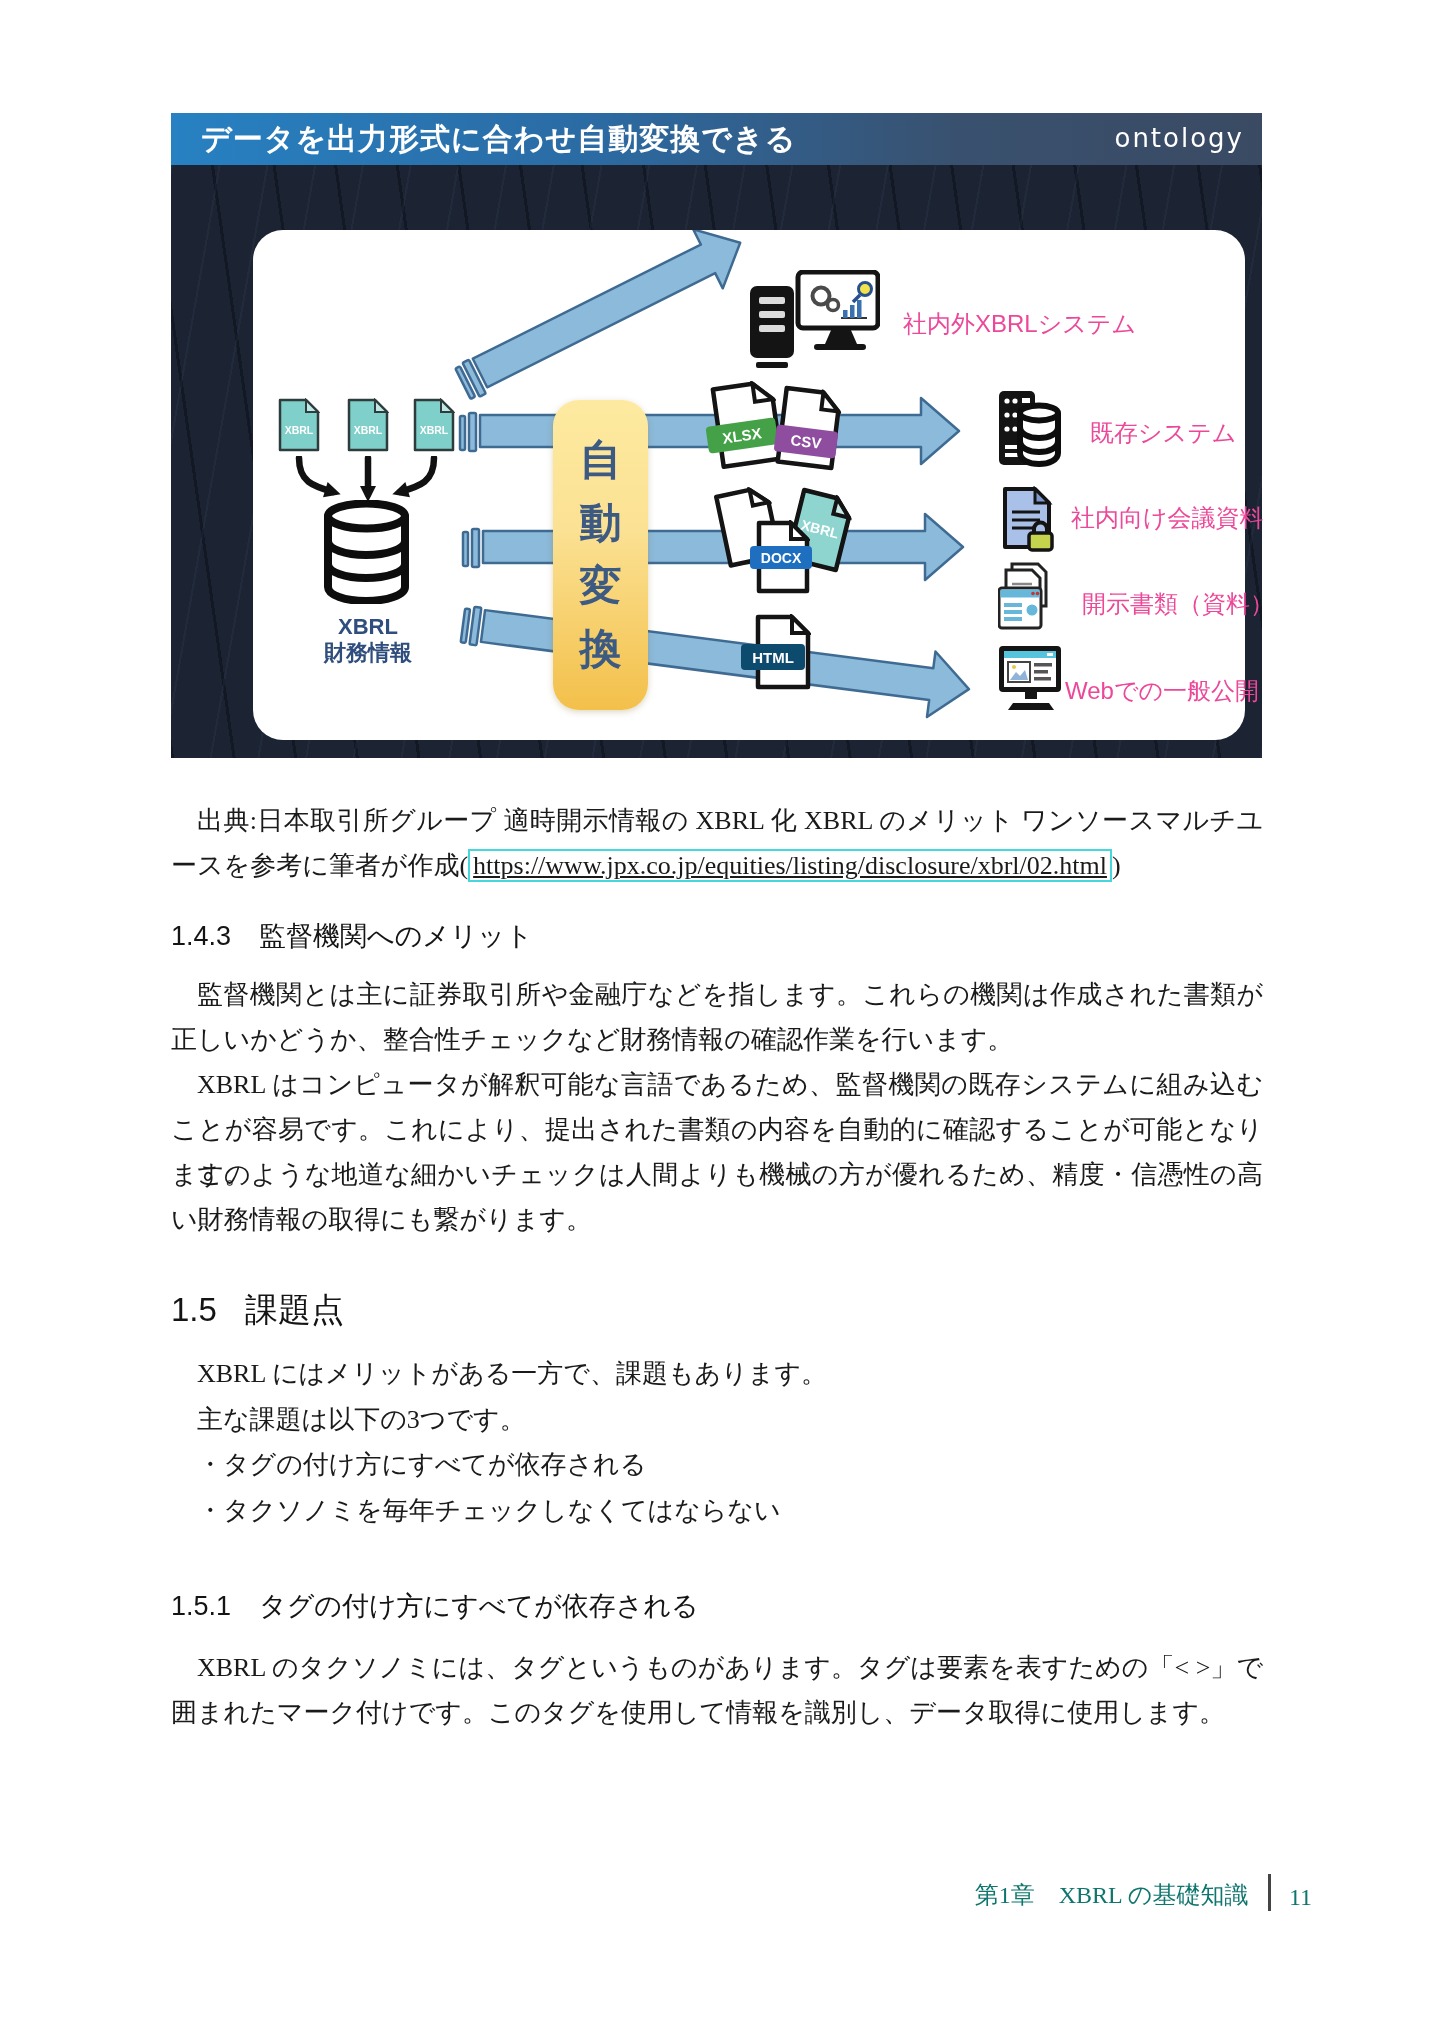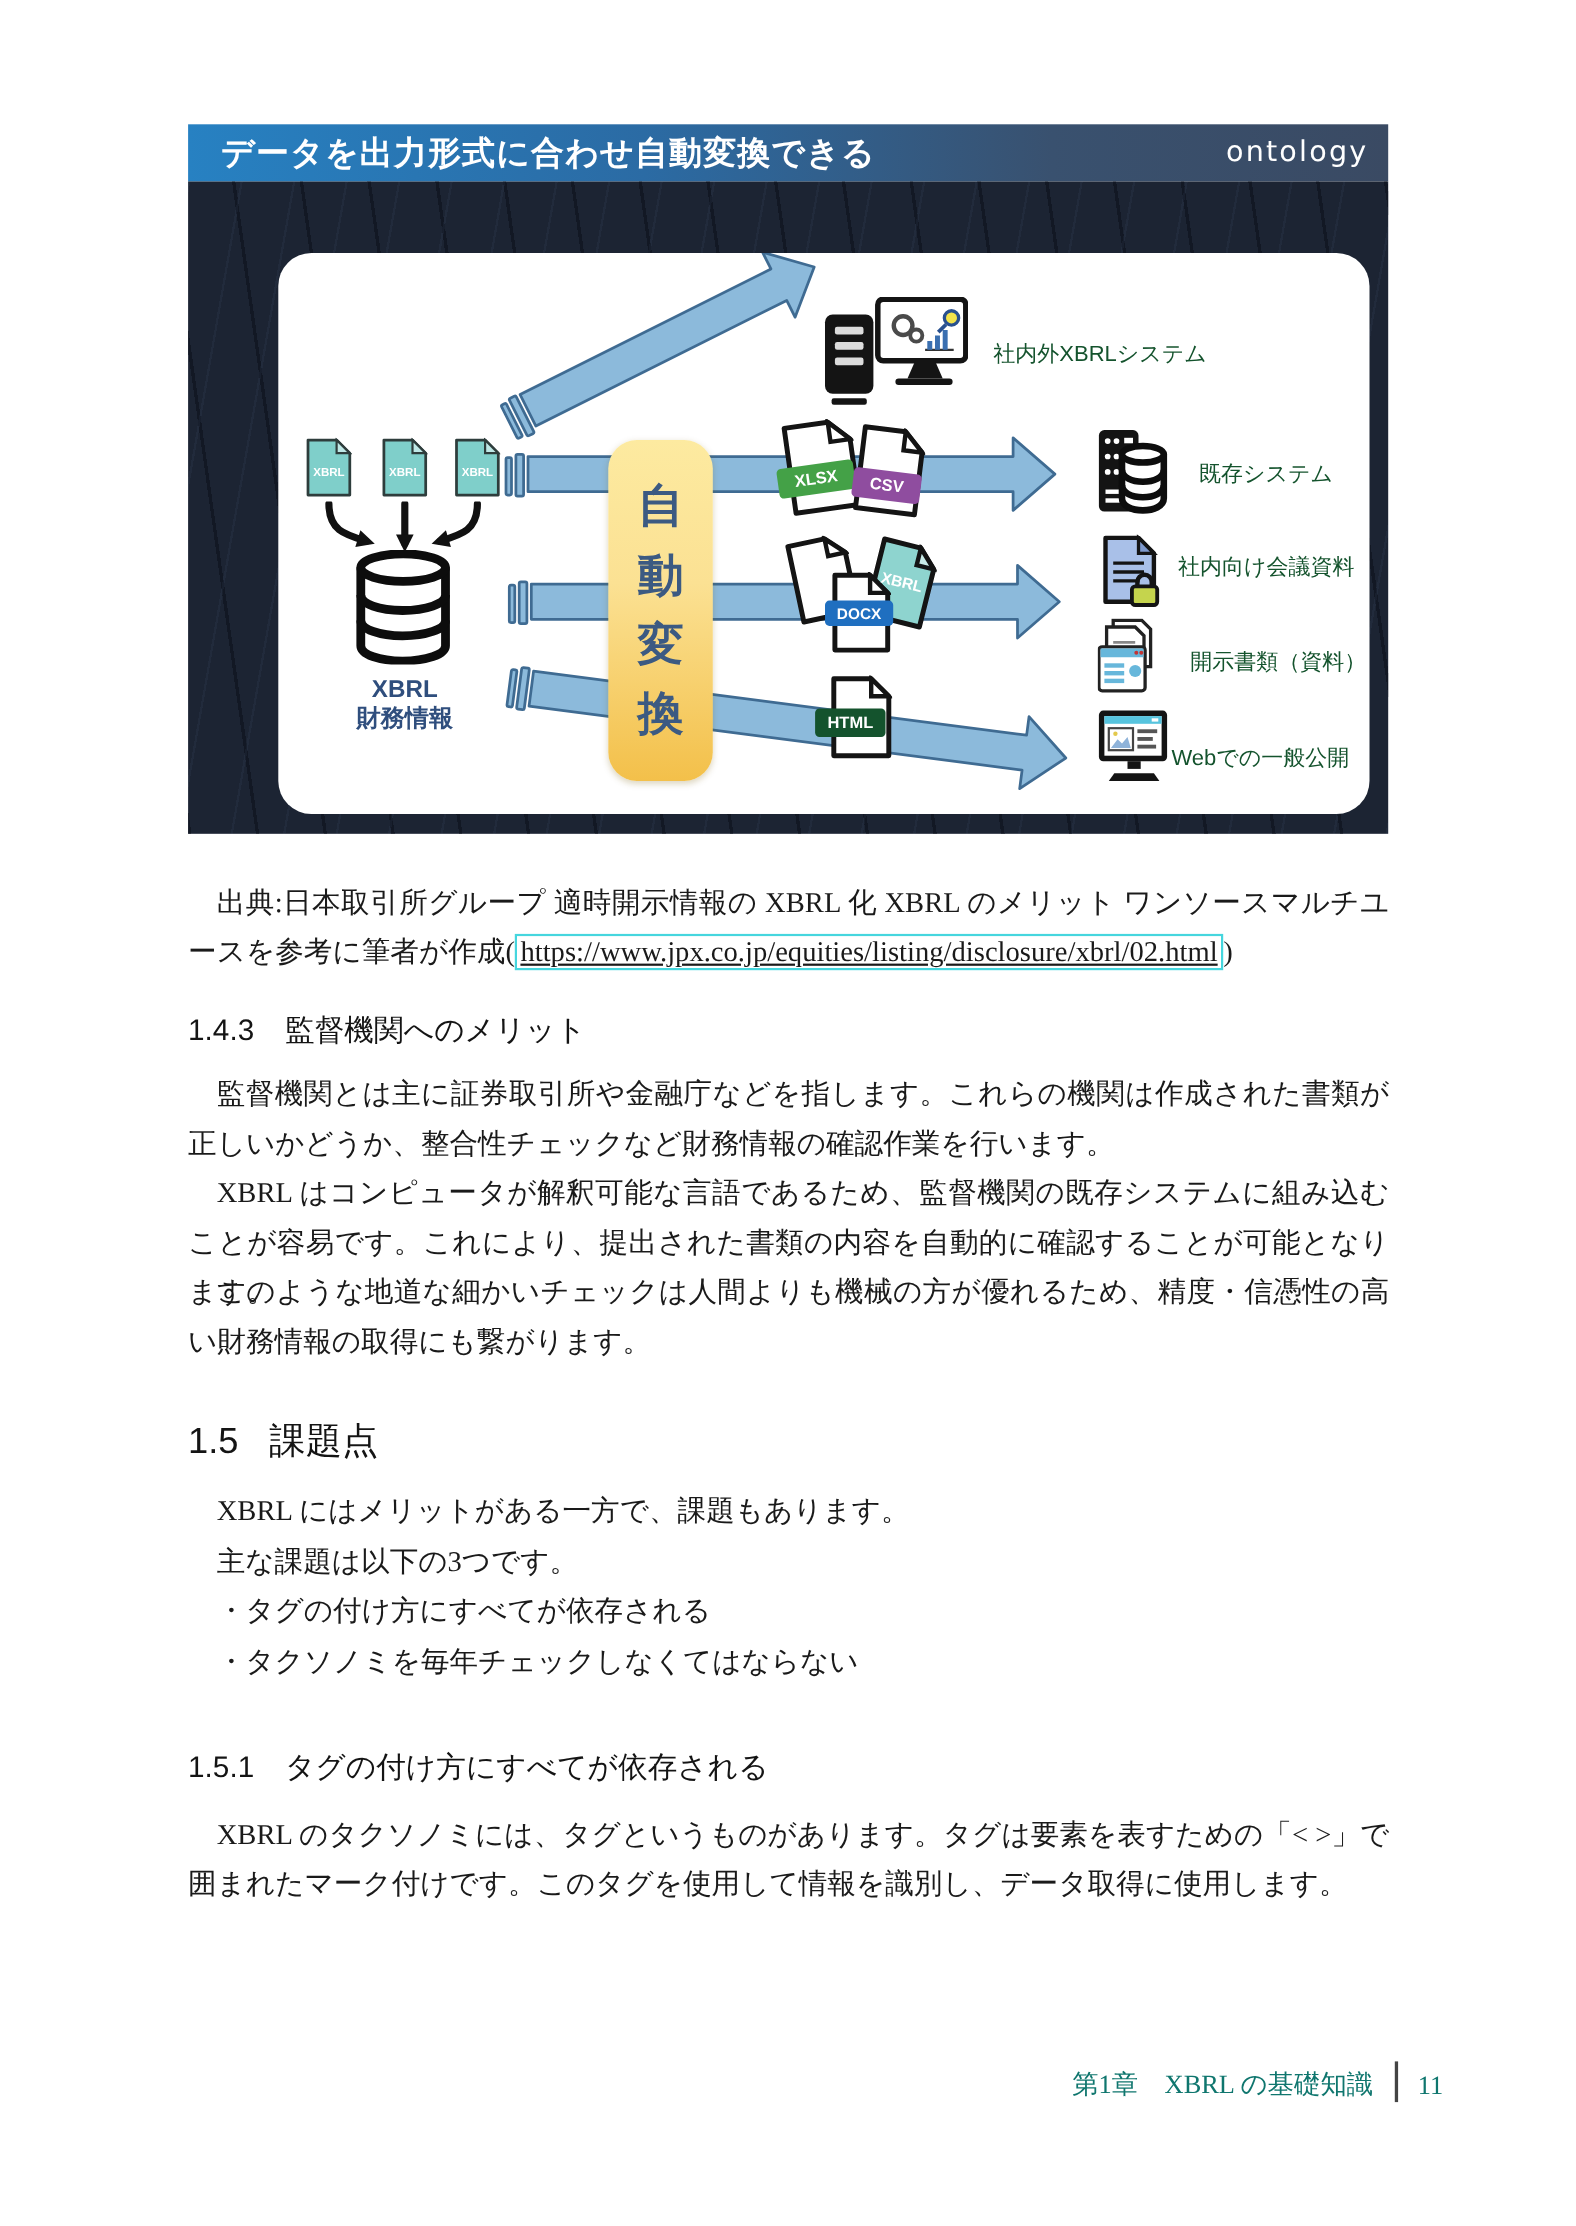--- a/index.html
+++ b/index.html
@@ -45,22 +45,22 @@
     font-weight:bold; font-size:42px; line-height:63px; color:#3c5a82;
     word-break:break-all; text-align:center; }
 
   .arrows { position:absolute; left:0; top:0; z-index:1; }
   .cluster { position:absolute; z-index:4; }
   .doc-rot { position:absolute; }
   .ribbon { position:absolute; display:flex; align-items:center; justify-content:center;
     color:#fff; font-family:"Liberation Sans",sans-serif; font-weight:bold;
     font-size:15px; border-radius:4px; z-index:5; }
   .out-icon { position:absolute; z-index:2; }
-  .out-label { position:absolute; color:#14532d; font-family:"Liberation Sans",sans-serif;
-    font-size:20px; white-space:nowrap; z-index:2; }
+  .out-label { position:absolute; color:#ec4899; font-family:"Liberation Sans",sans-serif;
+    font-size:24px; white-space:nowrap; z-index:2; }
 
   
   .note { left:171px; top:798px; width:1092px; font-size:26px; line-height:45px;
     text-align:justify; text-indent:1em; }
   .url-link { border:2px solid #45d6de; padding:0 3px; text-decoration:underline; cursor:pointer; }
   h2.sec { position:absolute; font-family:"Liberation Sans","DejaVu Sans",sans-serif;
     font-weight:normal; color:#141414; }
   .h-143 { left:171px; top:918px; font-size:27px; }
   .h-15  { left:171px; top:1288px; font-size:33px; }
   .h-151 { left:171px; top:1588px; font-size:27px; }
@@ -195,21 +195,21 @@
             <path d="M35,3 v16 h16 z" fill="#fff" stroke="#141414" stroke-width="4"></path>
           </svg>
         <div class="ribbon" style="left:32px; top:58px; width:62px; height:23px; background:#1f6fc0; font-size:14px;">DOCX</div>
       </div>
 
       <div class="cluster" style="left:498px; top:384px; width:90px; height:80px;">
         <svg class="doc-rot" style="left:4px; top:0;" width="56" height="76">
             <path d="M3,3 h34 l16,16 v54 h-50 z" fill="#fff" stroke="#141414" stroke-width="4.5" stroke-linejoin="round"></path>
             <path d="M37,3 v16 h16 z" fill="#fff" stroke="#141414" stroke-width="4"></path>
           </svg>
-        <div class="ribbon" style="left:-10px; top:30px; width:64px; height:26px; background:#14532d; font-size:15px;">HTML</div>
+        <div class="ribbon" style="left:-10px; top:30px; width:64px; height:26px; background:#0c4a6e; font-size:15px;">HTML</div>
       </div>
 
       <svg class="out-icon" style="left:495px; top:40px;" width="132" height="106" viewBox="0 0 132 106">
         <rect x="2" y="16" width="44" height="72" rx="7" fill="#141414"></rect>
         <rect x="11" y="27" width="26" height="7" rx="2" fill="#dcdcdc"></rect>
         <rect x="11" y="41" width="26" height="7" rx="2" fill="#dcdcdc"></rect>
         <rect x="11" y="55" width="26" height="7" rx="2" fill="#dcdcdc"></rect>
         <rect x="8" y="92" width="32" height="6" rx="2" fill="#141414"></rect>
         <rect x="50" y="2" width="80" height="56" rx="5" fill="#fff" stroke="#141414" stroke-width="5"></rect>
         <circle cx="73" cy="26" r="8.5" fill="none" stroke="#4a4a4a" stroke-width="4"></circle>

